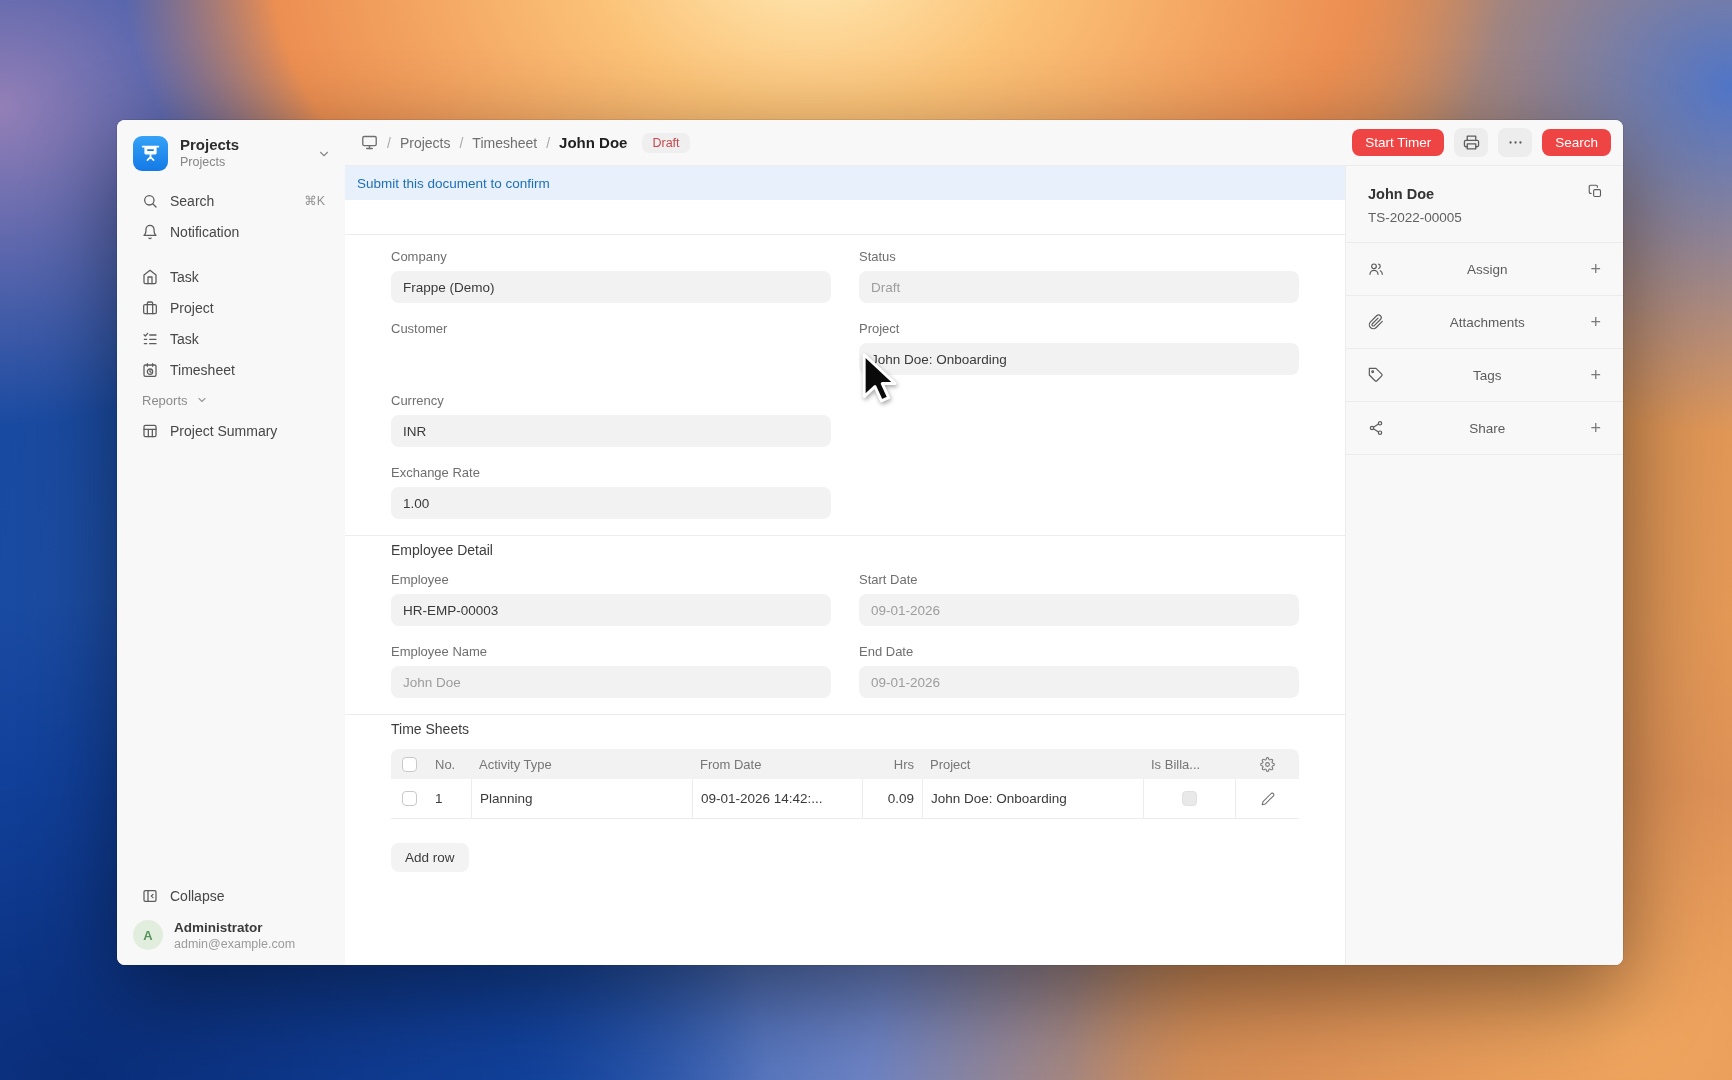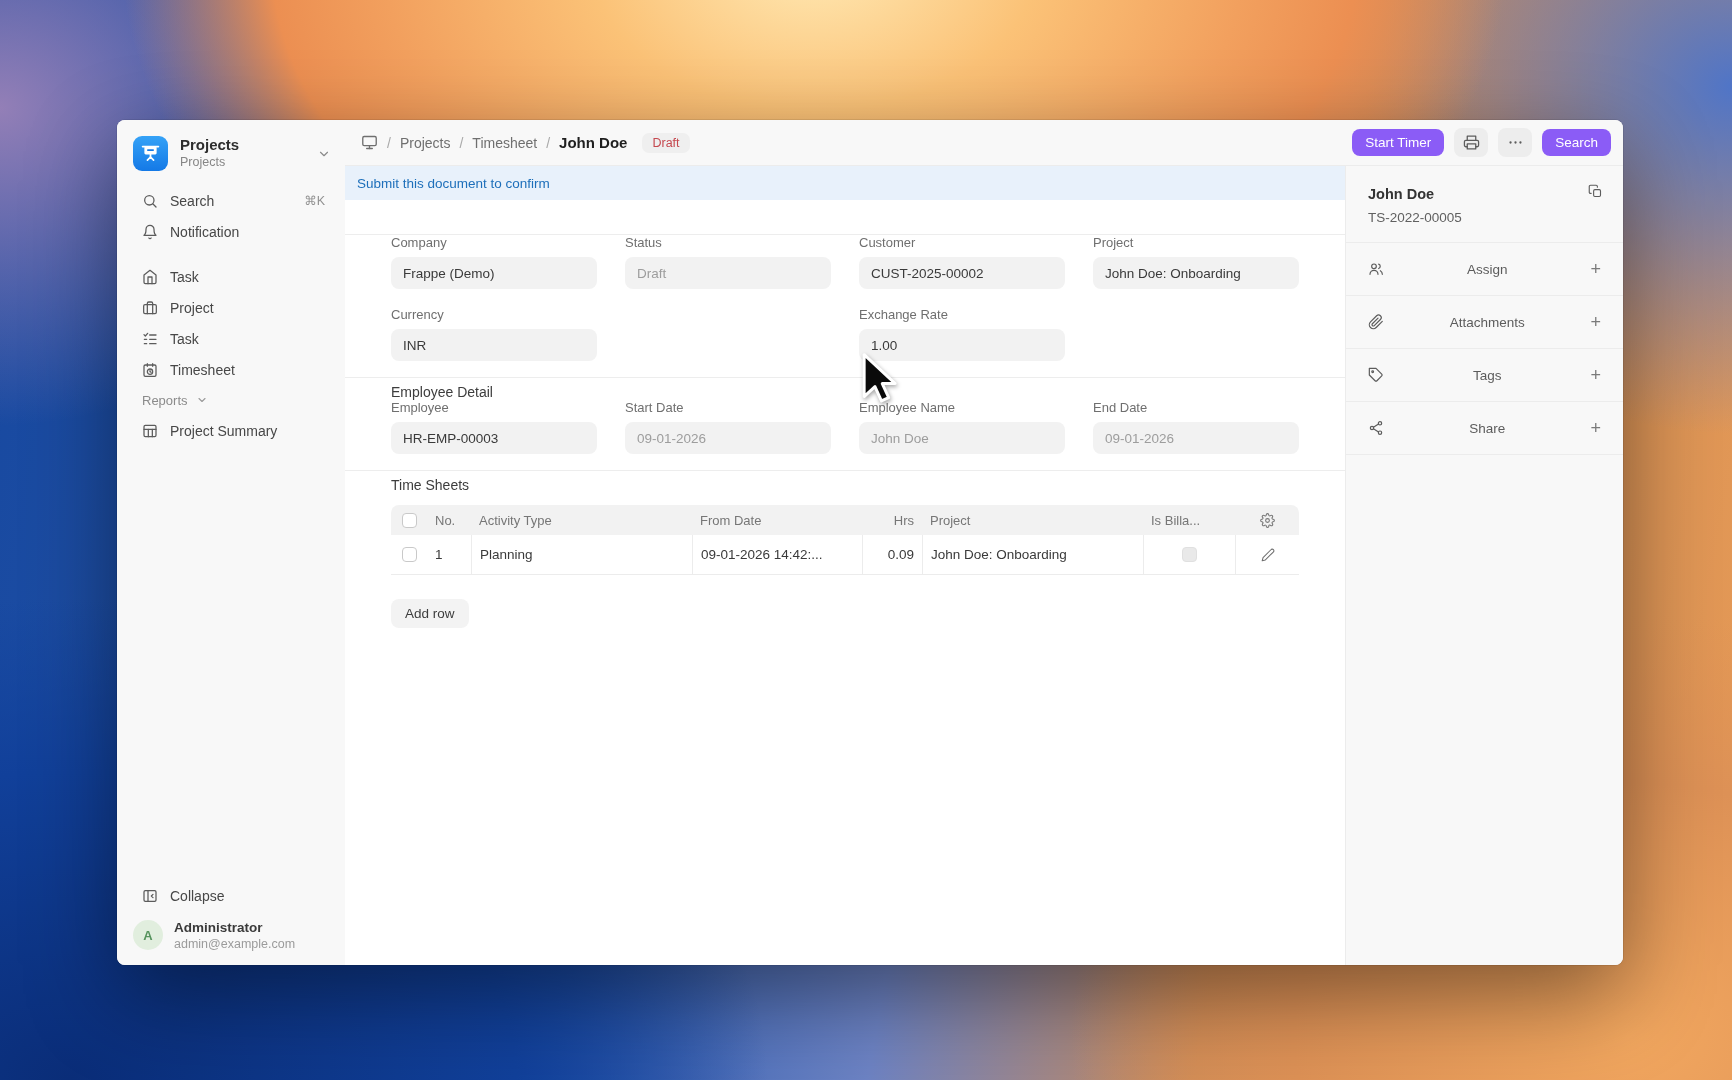--- a/index.html
+++ b/index.html
@@ -45,35 +45,35 @@
   .user-email { font-size:12.5px; color:#9b9b9b; }
 
   
   .right-part { flex:1; display:flex; flex-direction:column; min-width:0; }
   .topbar { height:46px; flex:0 0 46px; display:flex; align-items:center; padding:0 12px 0 16px; border-bottom:1px solid #ececec; background:#f8f8f8; }
   .crumbs { display:flex; align-items:center; gap:9px; font-size:14px; color:#6f6f6f; }
   .crumb-sep { color:#a9a9a9; }
   .crumb-current { font-size:15px; font-weight:bold; color:#1f1f1f; }
   .badge-draft { margin-left:6px; background:#efefef; color:#c5484f; font-size:12.5px; padding:3px 10px; border-radius:7px; }
   .topbar-actions { margin-left:auto; display:flex; align-items:center; gap:10px; }
-  .btn-dark { background:#8b5cf6; color:#fff; font-size:13.5px; padding:6px 13px; border-radius:8px; border:0; font-family:inherit; }
+  .btn-dark { background:#ef4444; color:#fff; font-size:13.5px; padding:6px 13px; border-radius:8px; border:0; font-family:inherit; }
   .btn-icon { width:34px; height:29px; border-radius:8px; background:#ededed; border:0; display:flex; align-items:center; justify-content:center; color:#4d4d4d; }
 
   .body-row { flex:1; display:flex; min-height:0; }
 
   
   .main { flex:1; background:#ffffff; min-width:0; overflow:hidden; }
   .alert-bar { height:34px; background:#e8f1fb; display:flex; align-items:center; padding:0 12px; font-size:13.5px; color:#1d6fba; }
   .content { padding:18px 46px 0; }
   .ref-grid { display:flex; gap:10px; margin-top:2px; }
   .ref-group { width:252px; }
   .sec-label { font-size:14px; color:#3d3d3d; font-weight:500; }
   .link-box { margin-top:9px; height:34px; background:#fff; border:1px solid #e6e6e6; border-radius:8px; display:flex; align-items:center; padding:0 12px; font-size:13.5px; color:#3d3d3d; }
   .hr { height:1px; background:#ededed; margin:16px -46px 0; }
-  .field-grid { display:grid; grid-template-columns:1fr 1fr 1fr 1fr; column-gap:28px; row-gap:18px; }
+  .field-grid { display:grid; grid-template-columns:1fr 1fr; column-gap:28px; row-gap:18px; margin-top:14px; }
   .f-label { font-size:13px; color:#6f6f6f; margin-bottom:7px; }
   .f-input { height:32px; background:#f2f2f2; border-radius:8px; display:flex; align-items:center; padding:0 12px; font-size:13.5px; color:#3a3a3a; }
   .f-input.disabled { color:#9d9d9d; }
   .sec-title { margin-top:6px; }
 
   
   .tbl { margin-top:12px; border-radius:8px; }
   .tbl-head { display:grid; grid-template-columns:36px 44px 1fr 170px 60px 1fr 92px 64px; background:#f2f2f2; border-radius:8px 8px 0 0; height:30px; align-items:center; font-size:13px; color:#767676; }
   .tbl-row { display:grid; grid-template-columns:36px 44px 1fr 170px 60px 1fr 92px 64px; background:#fff; height:40px; align-items:center; font-size:13.5px; color:#3a3a3a; border-bottom:1px solid #ececec; }
   .cell { padding:0 8px; display:flex; align-items:center; overflow:hidden; white-space:nowrap; }
@@ -293,21 +293,20 @@
             <div>
               <div class="f-label">Company</div>
               <div class="f-input">Frappe (Demo)</div>
             </div>
             <div>
               <div class="f-label">Status</div>
               <div class="f-input disabled">Draft</div>
             </div>
             <div>
               <div class="f-label">Customer</div>
-              <div class="f-input">CUST-2025-00002</div>
             </div>
             <div>
               <div class="f-label">Project</div>
               <div class="f-input">John Doe: Onboarding</div>
             </div>
             <div>
               <div class="f-label">Currency</div>
               <div class="f-input">INR</div>
             </div>
             <div></div>

